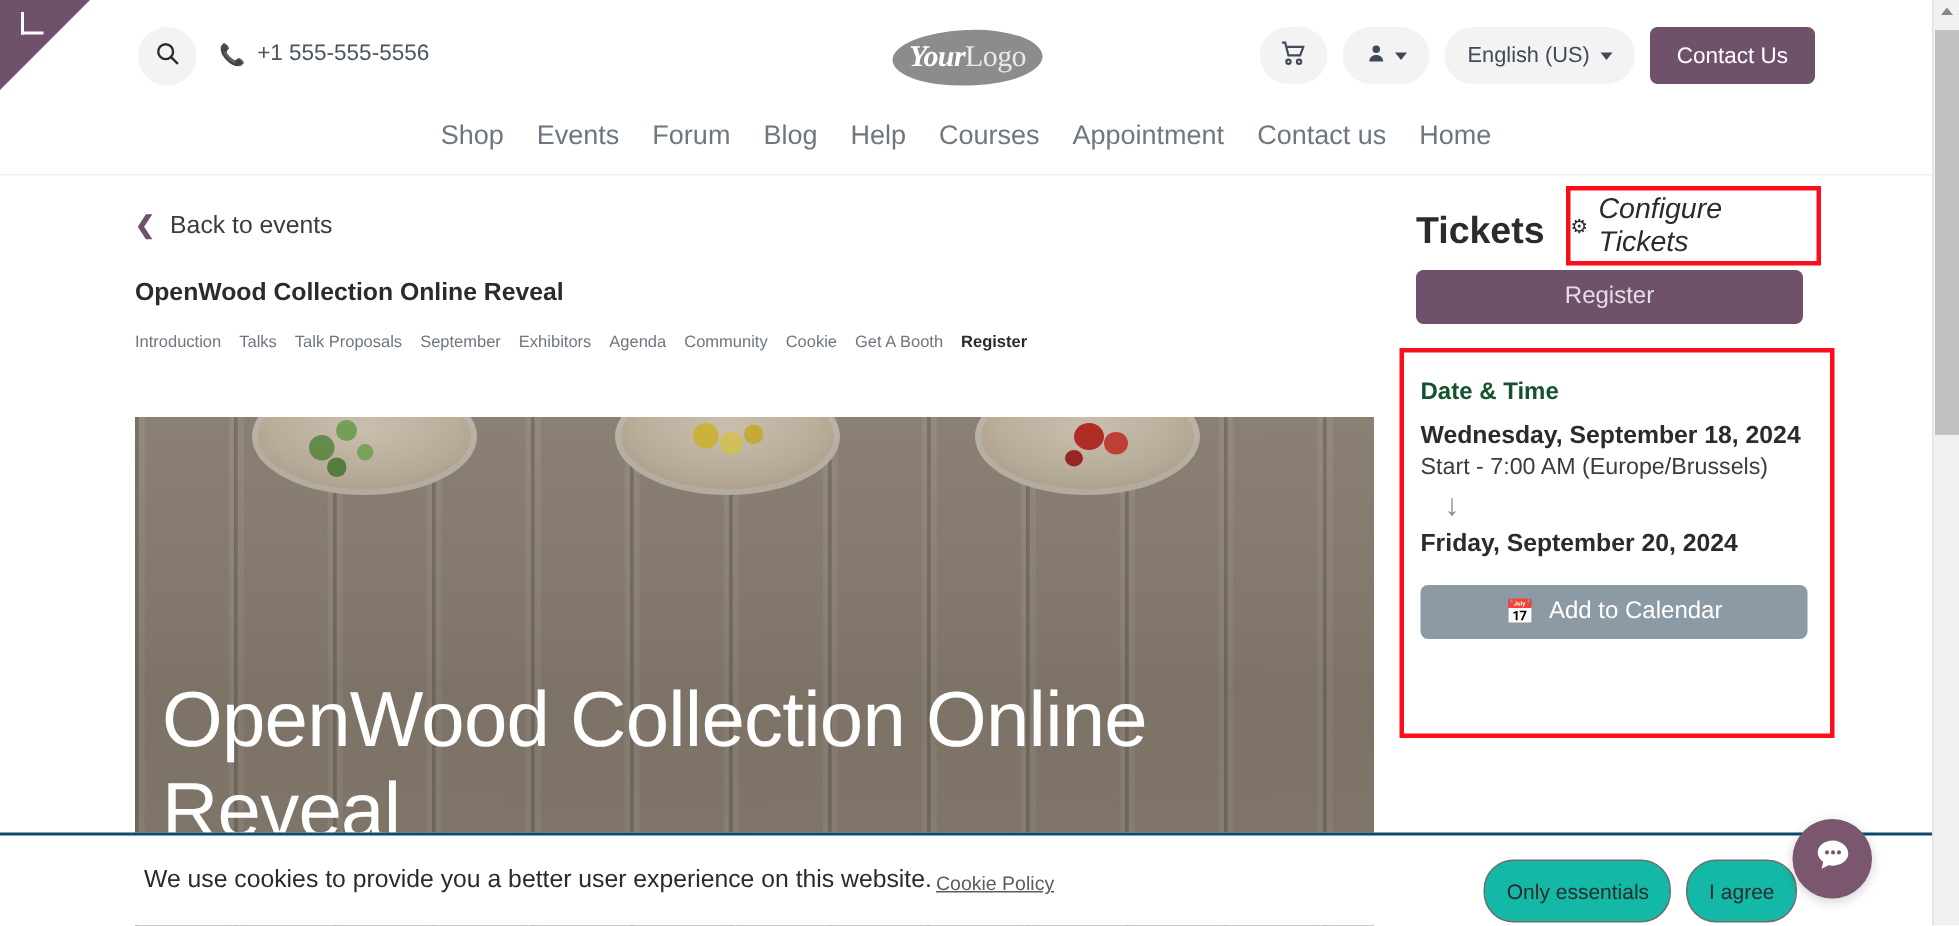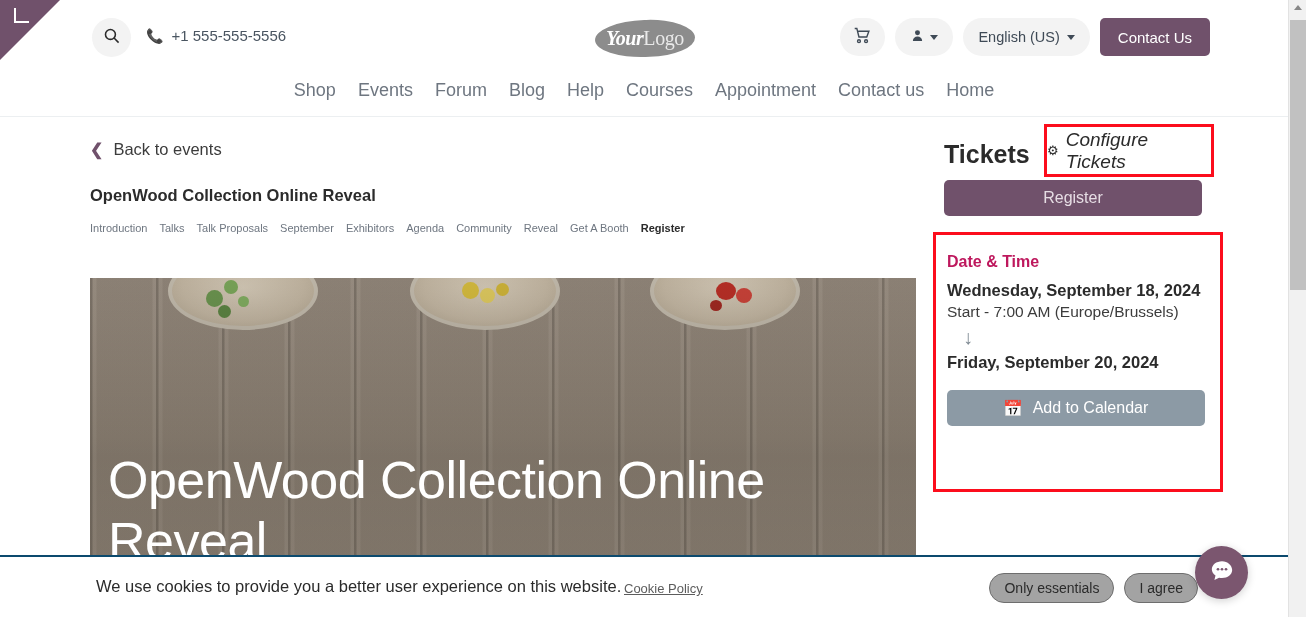--- a/index.html
+++ b/index.html
@@ -233,21 +233,21 @@
     font-size: 16px;
   }
 
   .datetime-box {
     position: absolute; left: 3px; top: 114px;
     width: 290px; height: 260px;
     border: 3px solid #fc0d1c;
     background: #ffffff;
   }
   .datetime-inner { position: absolute; left: 11px; top: 18px; width: 262px; }
-  .dt-label { color: #be185d; font-size: 16px; font-weight: bold; margin-bottom: 10px; }
+  .dt-label { color: #14532d; font-size: 16px; font-weight: bold; margin-bottom: 10px; }
   .dt-date { color: #2b2b2b; font-size: 16.5px; font-weight: bold; margin-bottom: 3px; }
   .dt-time { color: #3c3c3c; font-size: 15.5px; }
   .dt-arrow { color: #7f8a93; font-size: 20px; margin: 6px 0 6px 16px; line-height: 1; }
   .calendar-btn {
     margin-top: 18px;
     width: 258px; height: 36px;
     background: #8c9aa5;
     color: #ffffff;
     border-radius: 5px;
     display: flex; align-items: center; justify-content: center;
@@ -271,25 +271,25 @@
     position: absolute; left: 624px; top: 24px;
     color: #5c5c5c; font-size: 13px;
   }
   .cookie-actions {
     position: absolute; right: 90px; top: 16px;
     display: flex; align-items: center; gap: 10px;
   }
   .ghost-btn {
     border: 1px solid #6e6e6e;
     border-radius: 20px;
-    height: 30px;
+    height: 42px;
     padding: 0 14px;
     display: flex; align-items: center; justify-content: center;
     color: #2b2b2b; font-size: 14px;
-    background: #a3a3a3;
+    background: #14b8a6;
   }
 
   .chat-bubble {
     position: absolute; right: 40px; bottom: 18px;
     width: 53px; height: 53px;
     border-radius: 50%;
     background: #7b566f;
     display: flex; align-items: center; justify-content: center;
     box-shadow: 0 2px 8px rgba(0,0,0,0.18);
     z-index: 50;
@@ -395,21 +395,21 @@
     <div class="event-title">OpenWood Collection Online Reveal</div>
 
     <div class="event-tabs">
       <a href="#">Introduction</a>
       <a href="#">Talks</a>
       <a href="#">Talk Proposals</a>
       <a href="#">September</a>
       <a href="#">Exhibitors</a>
       <a href="#">Agenda</a>
       <a href="#">Community</a>
-      <a href="#">Reveal</a>
+      <a href="#">Cookie</a>
       <a href="#">Get A Booth</a>
       <a href="#" class="active">Register</a>
     </div>
 
     <div class="hero">
       <div class="bg"></div>
 
       <div class="bowl b1">
         <span class="seed" style="left:34px;top:34px;width:17px;height:17px;background:#6f9b52;"></span>
         <span class="seed" style="left:52px;top:24px;width:14px;height:14px;background:#7fae5d;"></span>

